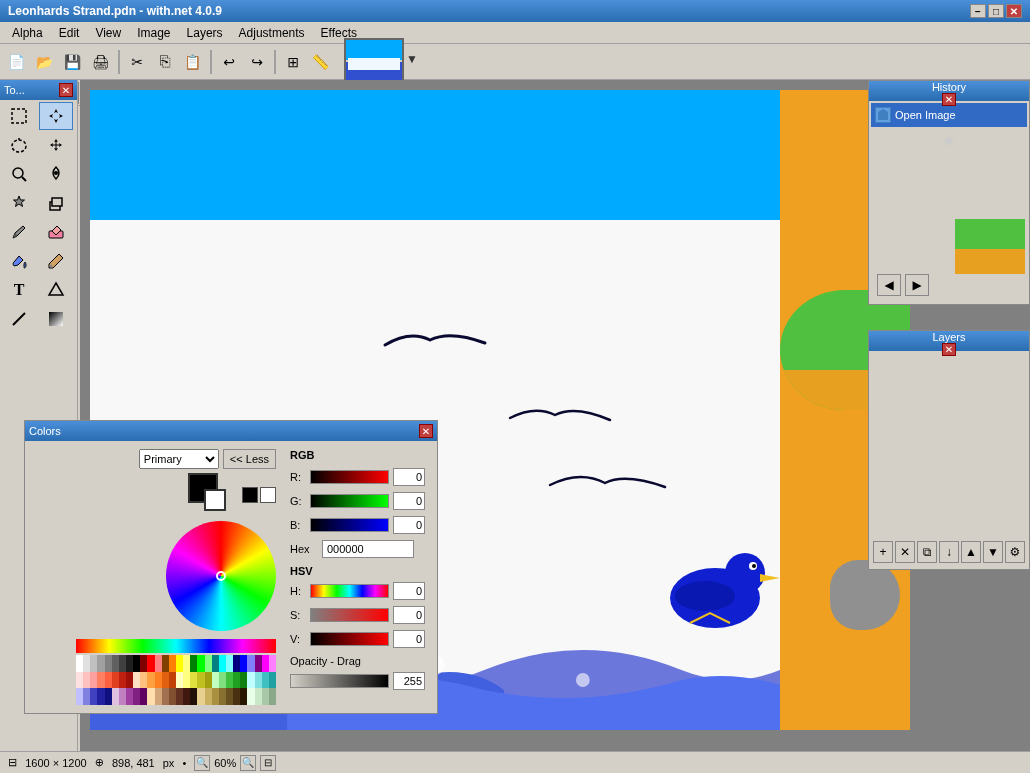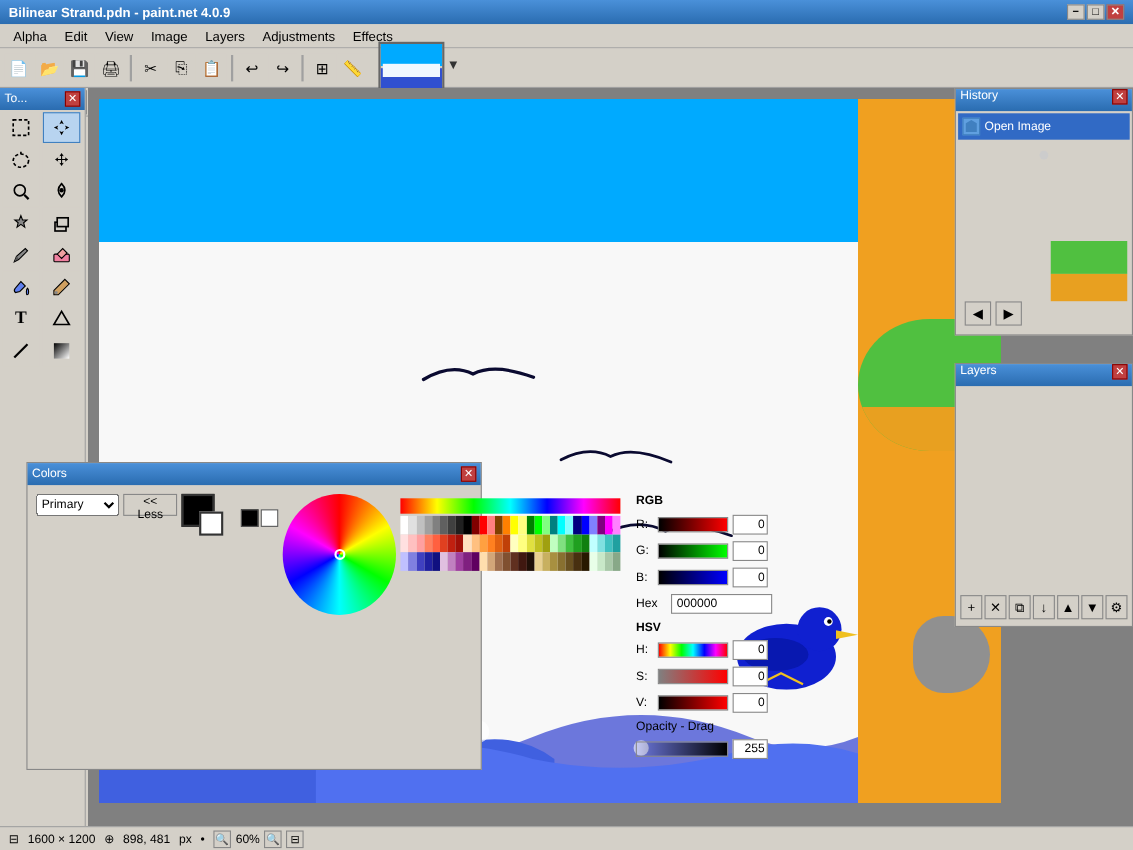--- a/index.html
+++ b/index.html
@@ -38,21 +38,21 @@
     .tool-panel { position: absolute; top: 80px; left: 0; width: 78px; bottom: 22px; background: #d4d0c8; border-right: 1px solid #a0a0a0; }
     .tool-panel-header { height: 20px; background: linear-gradient(to bottom, #4a90d9, #2a6cb0); display: flex; align-items: center; padding: 0 4px; color: white; font-size: 11px; }
     .tool-panel-header span { flex: 1; }
     .tool-panel-close { width: 14px; height: 14px; background: #c04040; color: white; font-size: 10px; display: flex; align-items: center; justify-content: center; cursor: pointer; border: 1px solid #800; }
     .tool-grid { display: grid; grid-template-columns: 1fr 1fr; padding: 2px; gap: 1px; }
     .tool-btn { width: 34px; height: 28px; background: #d4d0c8; border: 1px solid transparent; display: flex; align-items: center; justify-content: center; cursor: pointer; font-size: 16px; }
     .tool-btn.active { background: #b8d4f0; border: 1px solid #4080c0; }
 
     
     .history-panel { position: absolute; top: 80px; right: 0; width: 162px; height: 225px; background: #d4d0c8; border: 1px solid #888; }
-    .panel-header { height: 20px; background: linear-gradient(to bottom, #4a90d9, #2a6cb0); display: flex; align-items: flex-start; padding: 0 4px; color: white; font-size: 11px; }
+    .panel-header { height: 20px; background: linear-gradient(to bottom, #4a90d9, #2a6cb0); display: flex; align-items: center; padding: 0 4px; color: white; font-size: 11px; flex-direction: column; }
     .panel-header span { flex: 1; }
     .panel-close { width: 14px; height: 14px; background: #c04040; color: white; font-size: 10px; display: flex; align-items: center; justify-content: center; cursor: pointer; border: 1px solid #800; }
     .history-list { padding: 2px; }
     .history-item { height: 24px; display: flex; align-items: center; padding: 0 4px; gap: 4px; background: #316ac5; color: white; }
     .history-item-icon { width: 16px; height: 16px; background: #60a0e0; border: 1px solid #4080c0; }
     .history-nav { display: flex; padding: 4px; gap: 4px; position: absolute; bottom: 4px; left: 4px; }
     .history-nav-btn { width: 24px; height: 22px; background: #d4d0c8; border: 1px solid #888; display: flex; align-items: center; justify-content: center; cursor: pointer; font-size: 12px; }
 
     
     .layers-panel { position: absolute; top: 330px; right: 0; width: 162px; height: 240px; background: #d4d0c8; border: 1px solid #888; }
@@ -62,21 +62,21 @@
     .layer-label { flex: 1; font-size: 11px; color: white; }
     .layer-check { width: 16px; height: 16px; background: white; border: 1px solid #888; display: flex; align-items: center; justify-content: center; }
     .layer-toolbar { display: flex; padding: 2px 4px; gap: 2px; position: absolute; bottom: 4px; left: 0; right: 0; }
     .layer-tool-btn { width: 22px; height: 22px; background: #d4d0c8; border: 1px solid #888; display: flex; align-items: center; justify-content: center; cursor: pointer; font-size: 12px; }
 
     
     .colors-panel { position: absolute; top: 420px; left: 24px; width: 414px; background: #d4d0c8; border: 1px solid #888; z-index: 100; }
     .colors-header { height: 20px; background: linear-gradient(to bottom, #4a90d9, #2a6cb0); display: flex; align-items: center; padding: 0 4px; color: white; font-size: 11px; }
     .colors-header span { flex: 1; }
     .colors-body { display: flex; padding: 4px; gap: 6px; }
-    .colors-left { display: flex; flex-direction: row; gap: 4px; align-items: flex-start; padding: 4px; }
+    .colors-left { display: flex; flex-direction: column; gap: 4px; align-items: flex-end; padding: 4px; margin-left: 43px; }
     .primary-select { width: 80px; height: 20px; font-size: 11px; }
     .less-btn { height: 20px; padding: 0 6px; font-size: 11px; background: #d4d0c8; border: 1px solid #888; cursor: pointer; }
     .color-swatches-box { display: flex; align-items: center; gap: 4px; }
     .swatch-primary { width: 30px; height: 30px; background: #000; border: 2px solid #333; position: relative; }
     .swatch-secondary { width: 22px; height: 22px; background: #fff; border: 2px solid #333; position: absolute; top: 16px; left: 16px; }
     .swatch-container { position: relative; width: 50px; height: 44px; }
     .small-swatches { display: flex; gap: 2px; }
     .small-swatch { width: 16px; height: 16px; background: #000; border: 1px solid #555; }
     .small-swatch.white { background: white; }
     .color-wheel { width: 110px; height: 110px; border-radius: 50%; background: conic-gradient(red, yellow, lime, cyan, blue, magenta, red); position: relative; display: flex; align-items: center; justify-content: center; }
@@ -114,21 +114,21 @@
 
     
     ::-webkit-scrollbar { width: 12px; height: 12px; }
     ::-webkit-scrollbar-track { background: #d4d0c8; }
     ::-webkit-scrollbar-thumb { background: #a0a0a0; border: 1px solid #808080; }
   </style>
 </head>
 <body>
 
 <div class="titlebar">
-  <span class="titlebar-title">Bilinear Strand.pdn - paint.net 4.0.9</span>
+  <span class="titlebar-title">Leonhards Strand.pdn - with.net 4.0.9</span>
   <div class="titlebar-controls">
     <div class="titlebar-btn">−</div>
     <div class="titlebar-btn">□</div>
     <div class="titlebar-btn close">✕</div>
   </div>
 </div>
 
 <div class="menubar">
   <span class="menubar-item">Alpha</span>
   <span class="menubar-item">Edit</span>

